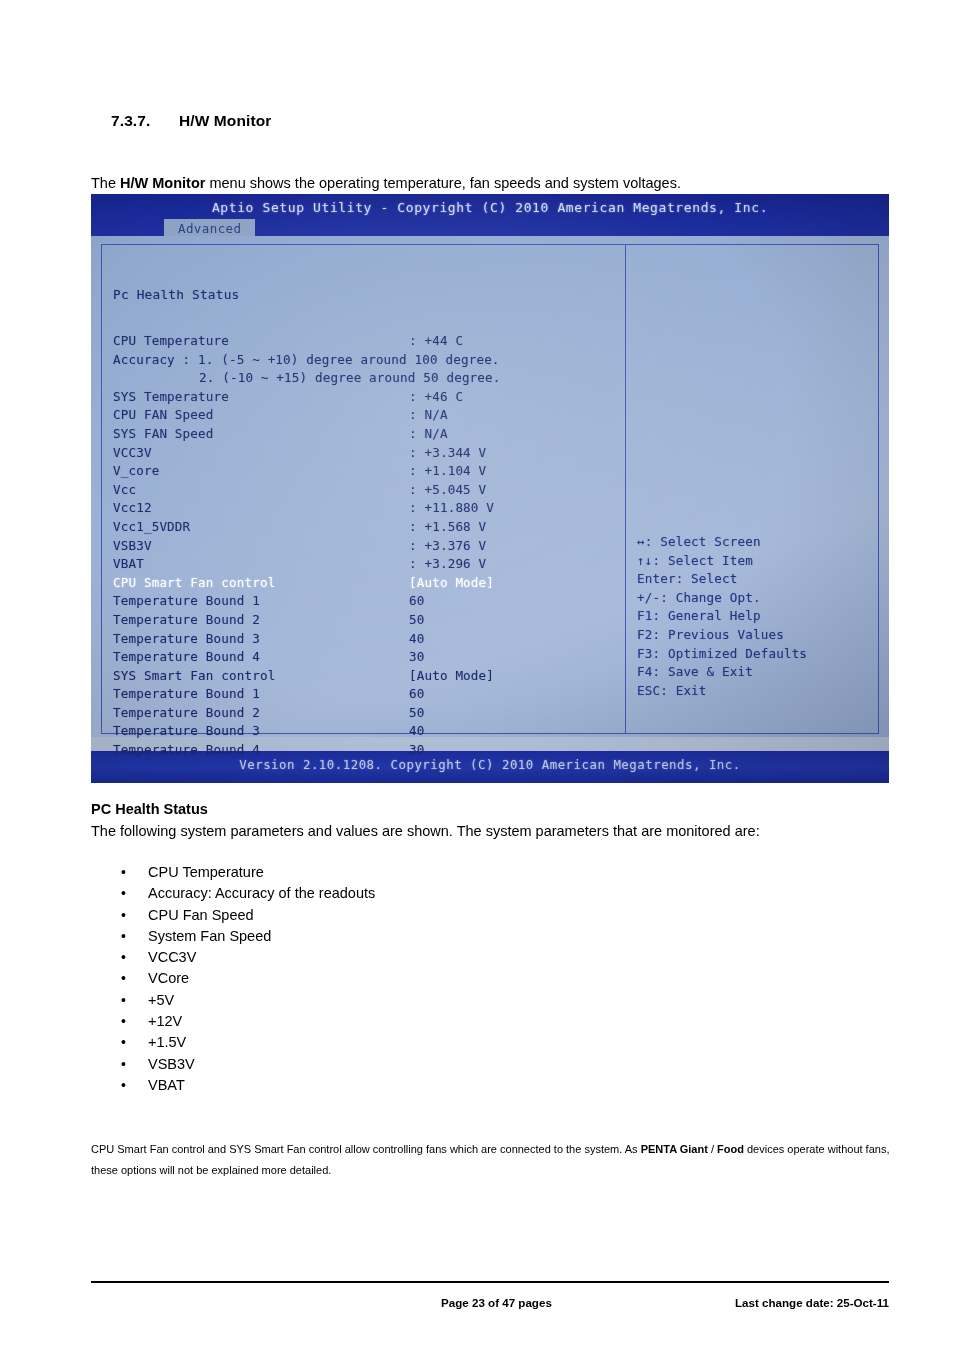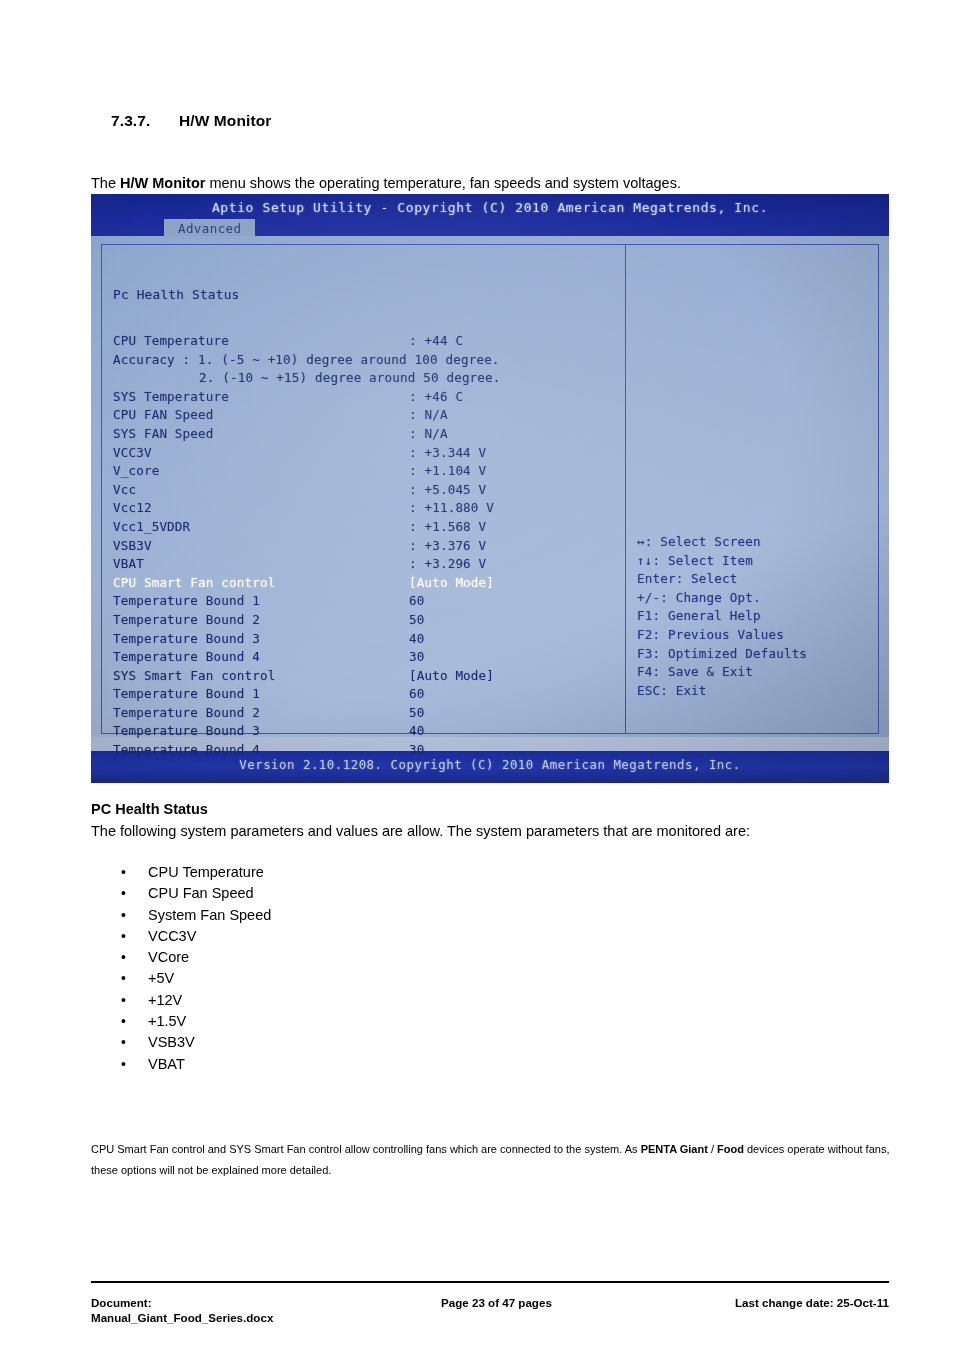--- a/index.html
+++ b/index.html
@@ -434,42 +434,39 @@
       </div>
     </div>
 
     <div class="bios-lightband"></div>
     <div class="bios-footbar">
       <div class="bios-footbar-text">Version 2.10.1208. Copyright (C) 2010 American Megatrends, Inc.</div>
     </div>
   </div>
 
   <div class="sub-heading">PC Health Status</div>
-  <div class="para2">The following system parameters and values are allow. The system parameters that are monitored are:</div>
+  <div class="para2">The following system parameters and values are shown. The system parameters that are monitored are:</div>
 
   <ul class="bullets" id="bullet-list">
       <li>CPU Temperature</li>
+      <li>Accuracy: Accuracy of the readouts</li>
       <li>CPU Fan Speed</li>
       <li>System Fan Speed</li>
       <li>VCC3V</li>
       <li>VCore</li>
       <li>+5V</li>
       <li>+12V</li>
       <li>+1.5V</li>
       <li>VSB3V</li>
       <li>VBAT</li>
     </ul>
 
   <div class="para3">
     <span>CPU Smart Fan control and SYS Smart Fan control allow controlling fans which are connected to the system. As </span><b>PENTA Giant</b><span> / </span><b>Food</b><span> devices operate without fans, these options will not be explained more detailed.</span>
   </div>
 
   <div class="foot-rule"></div>
   <div class="foot">
-    <div class="foot-left">
-      <div>Document:</div>
-      <div>Manual_Giant_Food_Series.docx</div>
-    </div>
     <div class="foot-center">Page 23 of 47 pages</div>
     <div class="foot-right">Last change date: 25-Oct-11</div>
   </div>
 
 </div>
 
 </body></html>

